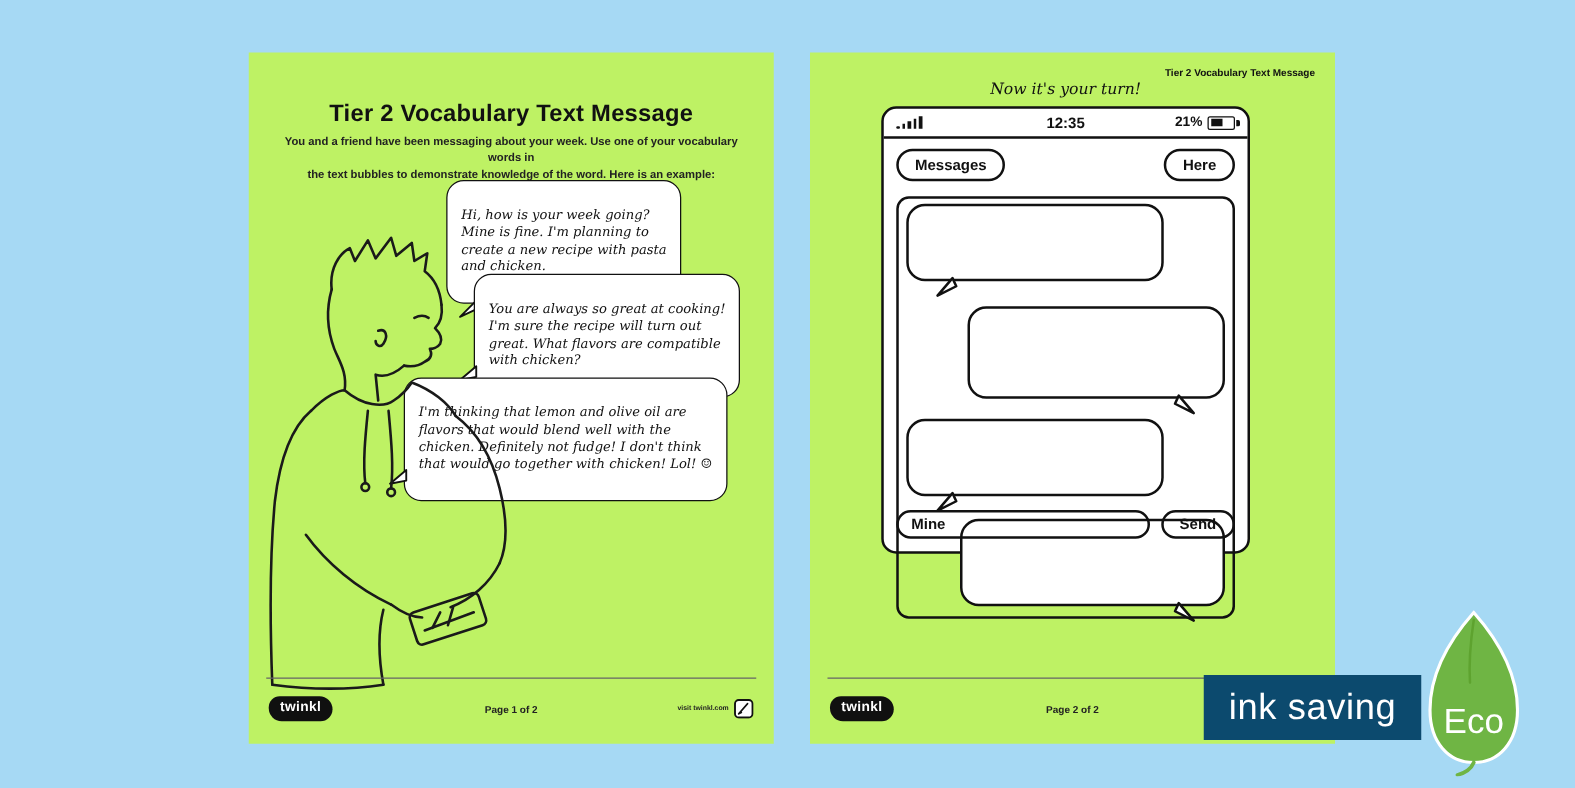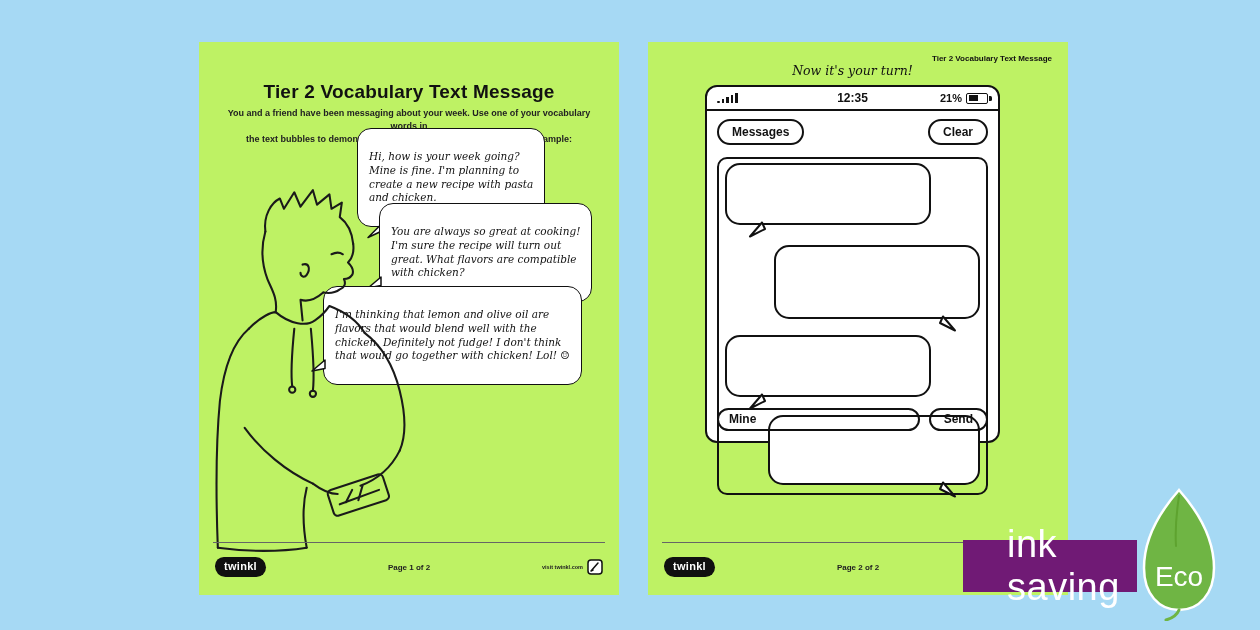--- a/index.html
+++ b/index.html
@@ -21,21 +21,21 @@
     position:absolute; top:26px; left:0; width:100%; text-align:center;
     font-size:19px; font-weight:800; letter-spacing:0.2px;
   }
   .p1-instructions {
     position:absolute; top:56px; left:22px; right:22px; text-align:center;
     font-size:9px; font-weight:600; line-height:1.45; white-space:pre-line; color:#222;
   }
   .hand { font-family:"DejaVu Serif", serif; font-style:italic; }
   .bubble {
     position:absolute; background:#fff; border:1.5px solid #111; border-radius:14px;
-    padding:7px 11px; font-size:10.5px; line-height:1.32; white-space:pre-line;
+    padding:7px 11px; font-size:10.5px; line-height:1.32; white-space:pre-line;margin-top:16px;
   }
   .b1 { left:158px; top:86px; }
   .b2 { left:180px; top:161px; }
   .b3 { left:124px; top:244px; }
   .tail { position:absolute; }
   .tail-dl { left:8px; bottom:-13px; }
   .tail-l  { left:-13px; bottom:10px; }
   .boy { position:absolute; left:8px; top:142px; width:218px; height:372px; }
 
   
@@ -111,22 +111,22 @@
     padding:0 10px; font-size:12px; font-weight:600;
   }
   .send-btn {
     border:2px solid #111; border-radius:12px; padding:2px 13px 3px;
     font-size:12px; font-weight:700;
   }
 
   
   .ink-bar {
     position:absolute; left:963px; top:540px; width:174px; height:52px;
-    background:#701a75; color:#fff; display:flex; align-items:center; justify-content:center;
-    font-size:38px; font-weight:400; letter-spacing:0.5px;padding-left:44px;
+    background:#0c4a6e; color:#fff; display:flex; align-items:center; justify-content:center;
+    font-size:29px; font-weight:400; letter-spacing:0.5px;
   }
   .leaf-wrap { position:absolute; left:1134px; top:486px; width:90px; height:135px; }
 </style>
 </head>
 <body>
 
 <div class="page page1">
   <h1 class="p1-title">Tier 2 Vocabulary Text Message</h1>
   <p class="p1-instructions">You and a friend have been messaging about your week. Use one of your vocabulary words in
 the text bubbles to demonstrate knowledge of the word. Here is an example:</p>
@@ -217,21 +217,21 @@
       <span class="sb-time">12:35</span>
       <span class="batt-group">
         <span>21%</span>
         <span class="battery">
             <span class="battery-level"></span>
           </span>
       </span>
     </div>
 
     <div class="pill-btn messages-btn">Messages</div>
-    <div class="pill-btn clear-btn">Clear</div>
+    <div class="pill-btn clear-btn">Here</div>
 
     <div class="msg-area">
       <div class="pbubble pb1">
         <svg class="ptail-l" width="20" height="17" viewBox="0 0 20 17">
           <path d="M15,1.5 L3,15.5 L18,8 Z" fill="#fff" stroke="#111" stroke-width="2" stroke-linejoin="round"></path>
         </svg>
       </div>
       <div class="pbubble pb2">
         <svg class="ptail-r" width="20" height="17" viewBox="0 0 20 17">
           <path d="M15,1.5 L3,15.5 L18,8 Z" fill="#fff" stroke="#111" stroke-width="2" stroke-linejoin="round"></path>

